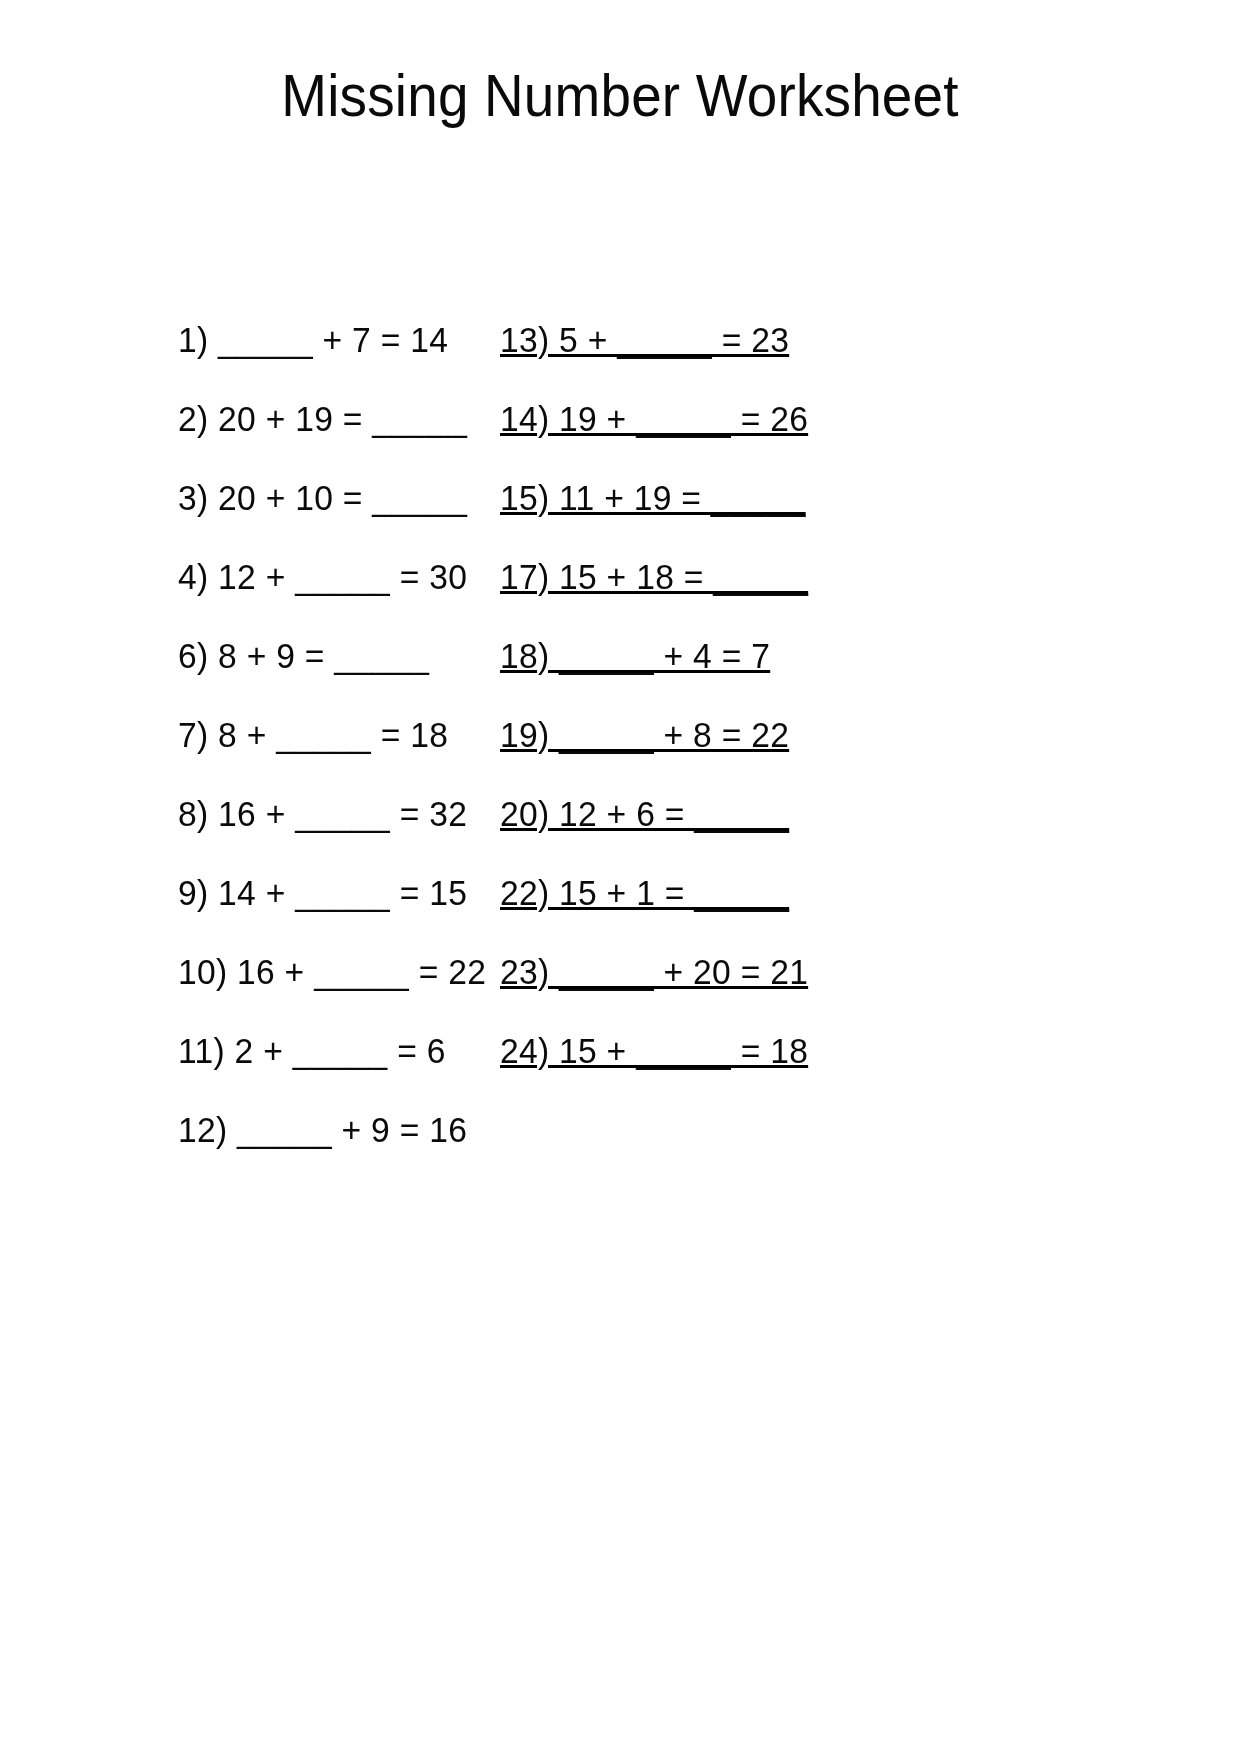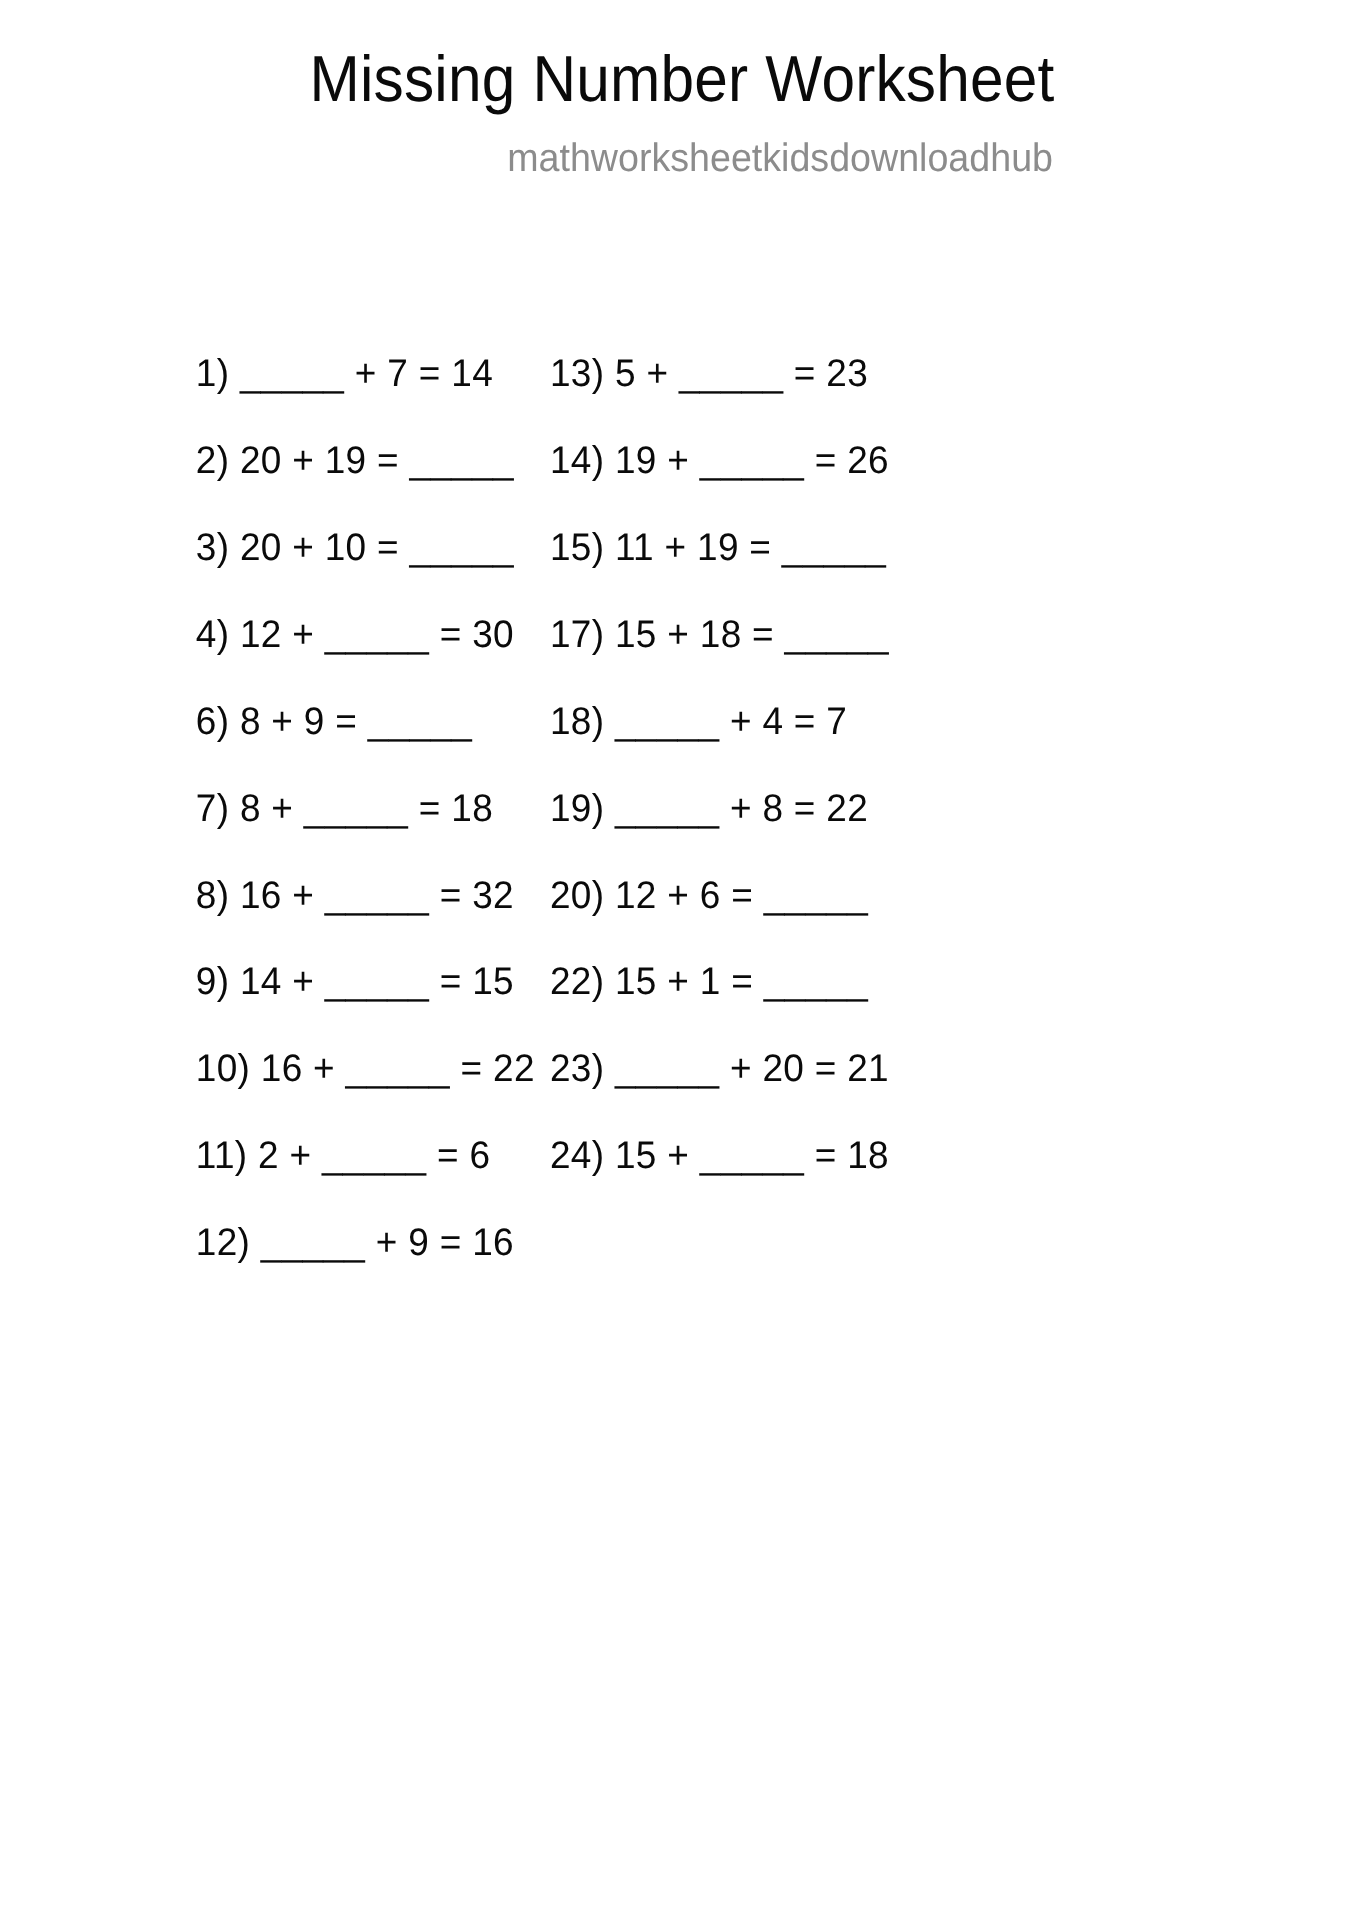--- a/index.html
+++ b/index.html
@@ -22,21 +22,21 @@
   .page {
     width: 1240px;
     height: 1754px;
     position: relative;
     background: #ffffff;
     box-sizing: border-box;
   }
 
   
   .header {
-    padding-top: 42px;
+    padding-top: 66px;
     text-align: center;
   }
 
   .worksheet-title {
     font-size: 59px;
     font-weight: 400;
     line-height: 1.04;
     letter-spacing: 0.2px;
     color: #0a0a0a;
     margin: 0;
@@ -80,20 +80,21 @@
   .column-left {
     width: 450px;
     padding-left: 178px;
     box-sizing: border-box;
   }
 
   .column-right {
     width: 620px;
     padding-left: 50px;
     box-sizing: border-box;
+    text-decoration: underline;
   }
 
   .problem {
     height: 79px;
     display: flex;
     align-items: center;
     font-size: 35px;
     line-height: 1.0;
     color: #0a0a0a;
     white-space: nowrap;
@@ -106,23 +107,20 @@
     letter-spacing: 0.3px;
   }
 </style>
 </head>
 <body>
 
 <div class="page">
 
   <div class="header">
     <h1 class="worksheet-title">Missing Number Worksheet</h1>
-    <div class="subtitle-row">
-      <span class="worksheet-subtitle">mathworksheetkidsdownloadhub</span>
-    </div>
   </div>
 
   <div class="problems">
 
     <div class="column column-left">
       <div class="problem">
           <span class="problem-text">1) _____ + 7 = 14</span>
         </div>
       <div class="problem">
           <span class="problem-text">2) 20 + 19 = _____</span>

